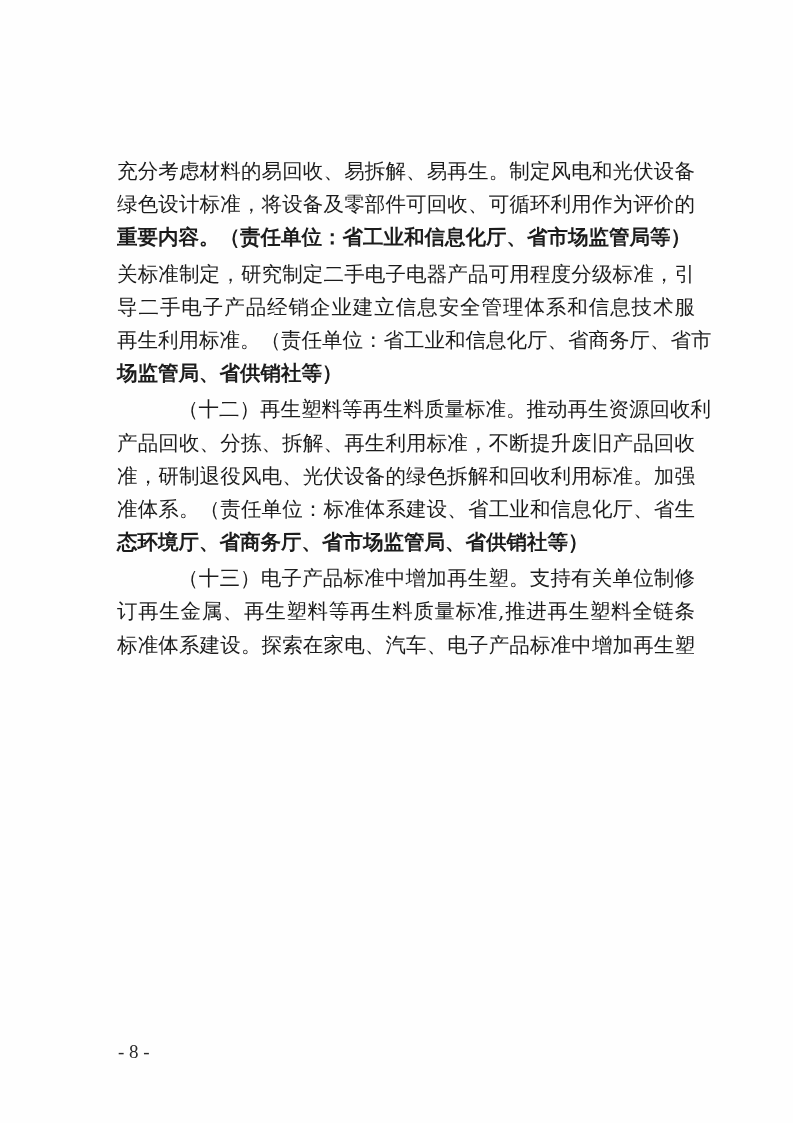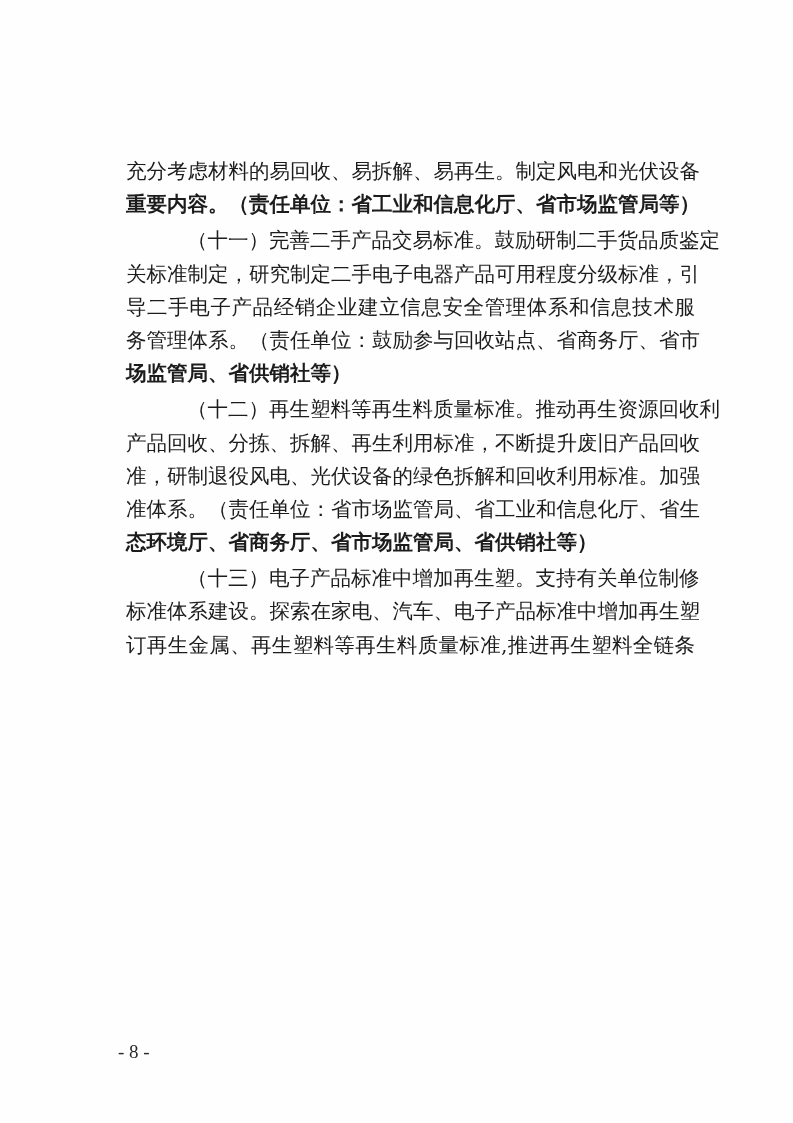--- a/index.html
+++ b/index.html
@@ -6,62 +6,62 @@
   body { width: 793px; height: 1123px; position: relative; overflow: hidden; }
   .page {
     position: absolute; left: 0; top: 0; width: 793px; height: 1123px;
     background: #fefefe;
   }
   .body-text {
     position: absolute; left: 109px; top: 155px; width: 586px;
     font-family: "DejaVu Serif", "Liberation Serif", serif;
     font-size: 20.5px; color: #1c1c1c;
   }
-  .para { margin: 0 0 3px 17px; }
+  .para { margin: 0 0 3px 8px; }
   .line {
     display: block; height: 33.2px; line-height: 33.2px;
     white-space: nowrap; text-align: justify; text-align-last: justify;
   }
   .line.last { text-align-last: left; font-weight: bold; }
   .line.indent { padding-left: 61px; }
   .page-num {
     position: absolute; left: 118px; top: 1041px;
     font-family: "Liberation Serif", "DejaVu Serif", serif;
     font-size: 19px; color: #2a2a2a;
   }
 </style>
 </head>
 <body>
 
 <div class="page">
   <div class="body-text">
 
     <div class="para">
       <span class="line">充分考虑材料的易回收、易拆解、易再生。制定风电和光伏设备</span>
+      <span class="line">绿色设计标准，将设备及零部件可回收、可循环利用作为评价的</span>
       <span class="line last">重要内容。（责任单位：省工业和信息化厅、省市场监管局等）</span>
     </div>
 
     <div class="para">
-      <span class="line indent">（十一）完善二手产品交易标准。鼓励研制二手货品质鉴定</span>
       <span class="line">关标准制定，研究制定二手电子电器产品可用程度分级标准，引</span>
       <span class="line">导二手电子产品经销企业建立信息安全管理体系和信息技术服</span>
-      <span class="line">务管理体系。（责任单位：鼓励参与回收站点、省商务厅、省市</span>
+      <span class="line">再生利用标准。（责任单位：省工业和信息化厅、省商务厅、省市</span>
       <span class="line last">场监管局、省供销社等）</span>
     </div>
 
     <div class="para">
       <span class="line indent">（十二）再生塑料等再生料质量标准。推动再生资源回收利</span>
       <span class="line">产品回收、分拣、拆解、再生利用标准，不断提升废旧产品回收</span>
       <span class="line">准，研制退役风电、光伏设备的绿色拆解和回收利用标准。加强</span>
-      <span class="line">准体系。（责任单位：省市场监管局、省工业和信息化厅、省生</span>
+      <span class="line">准体系。（责任单位：标准体系建设、省工业和信息化厅、省生</span>
       <span class="line last">态环境厅、省商务厅、省市场监管局、省供销社等）</span>
     </div>
 
     <div class="para">
       <span class="line indent">（十三）电子产品标准中增加再生塑。支持有关单位制修</span>
+      <span class="line">订再生金属、再生塑料等再生料质量标准,推进再生塑料全链条</span>
       <span class="line">标准体系建设。探索在家电、汽车、电子产品标准中增加再生塑</span>
-      <span class="line">订再生金属、再生塑料等再生料质量标准,推进再生塑料全链条</span>
     </div>
 
   </div>
 
   <div class="page-num">- 8 -</div>
 </div>
 
 </body></html>

